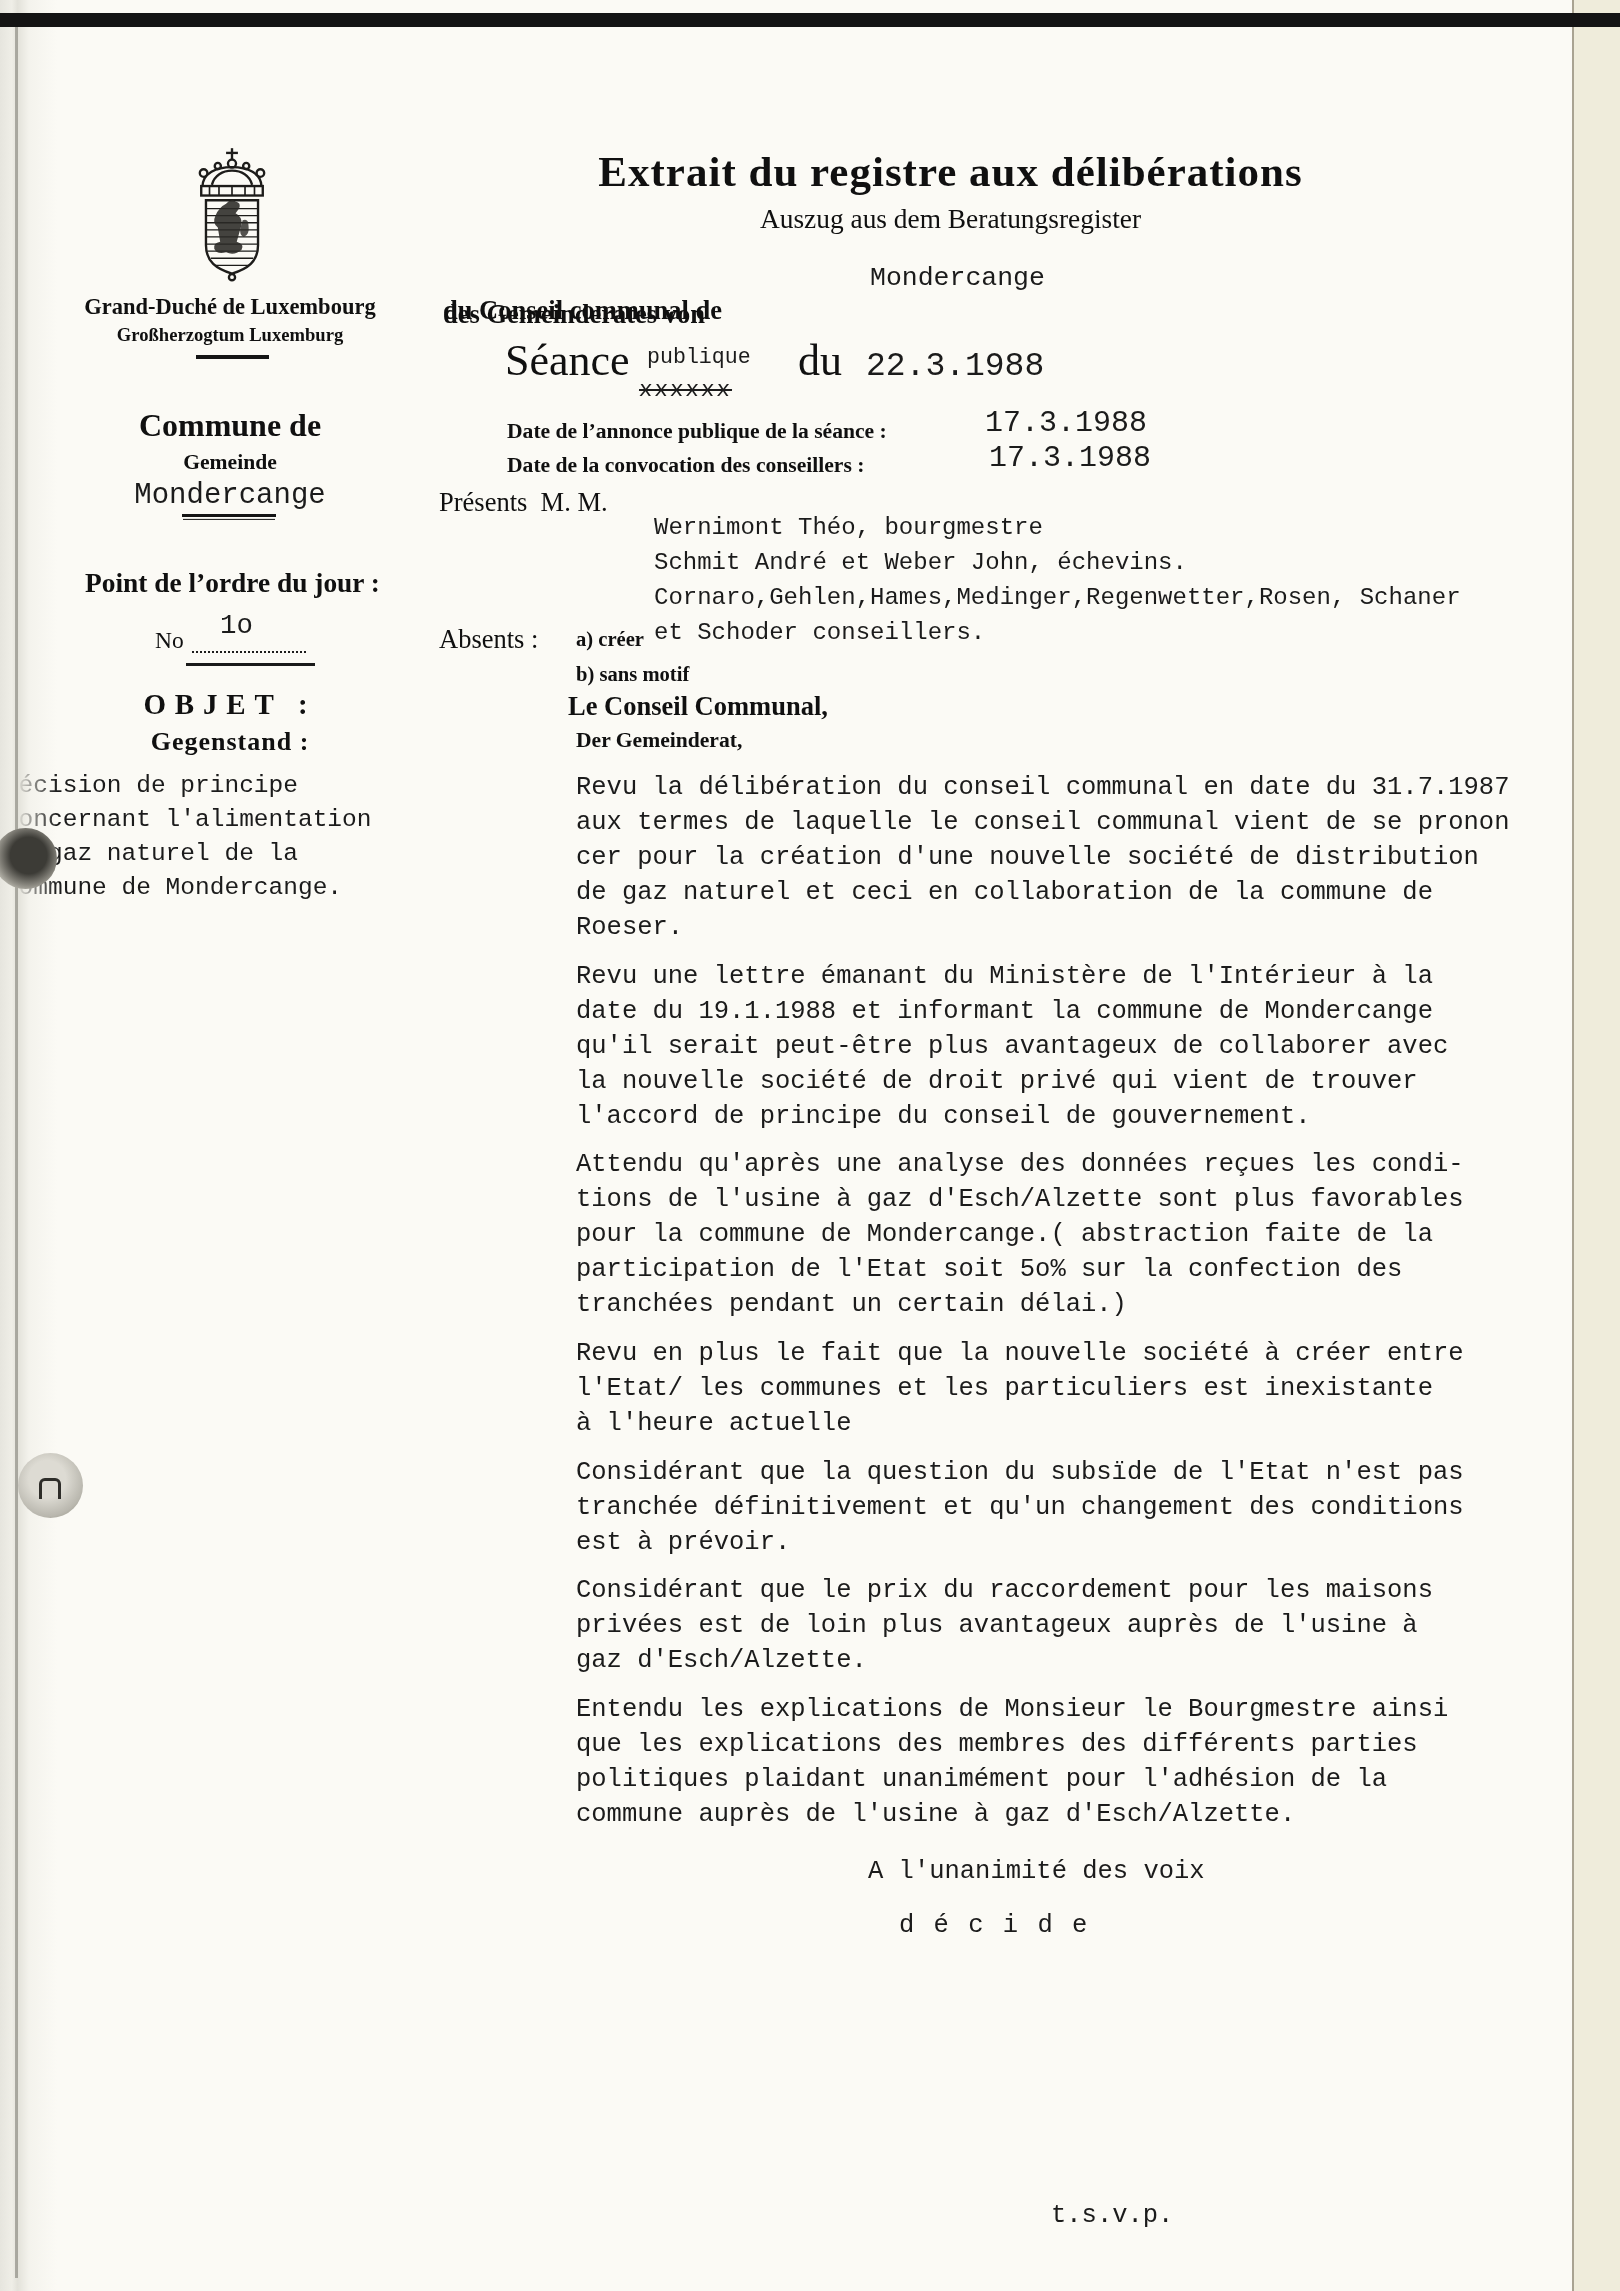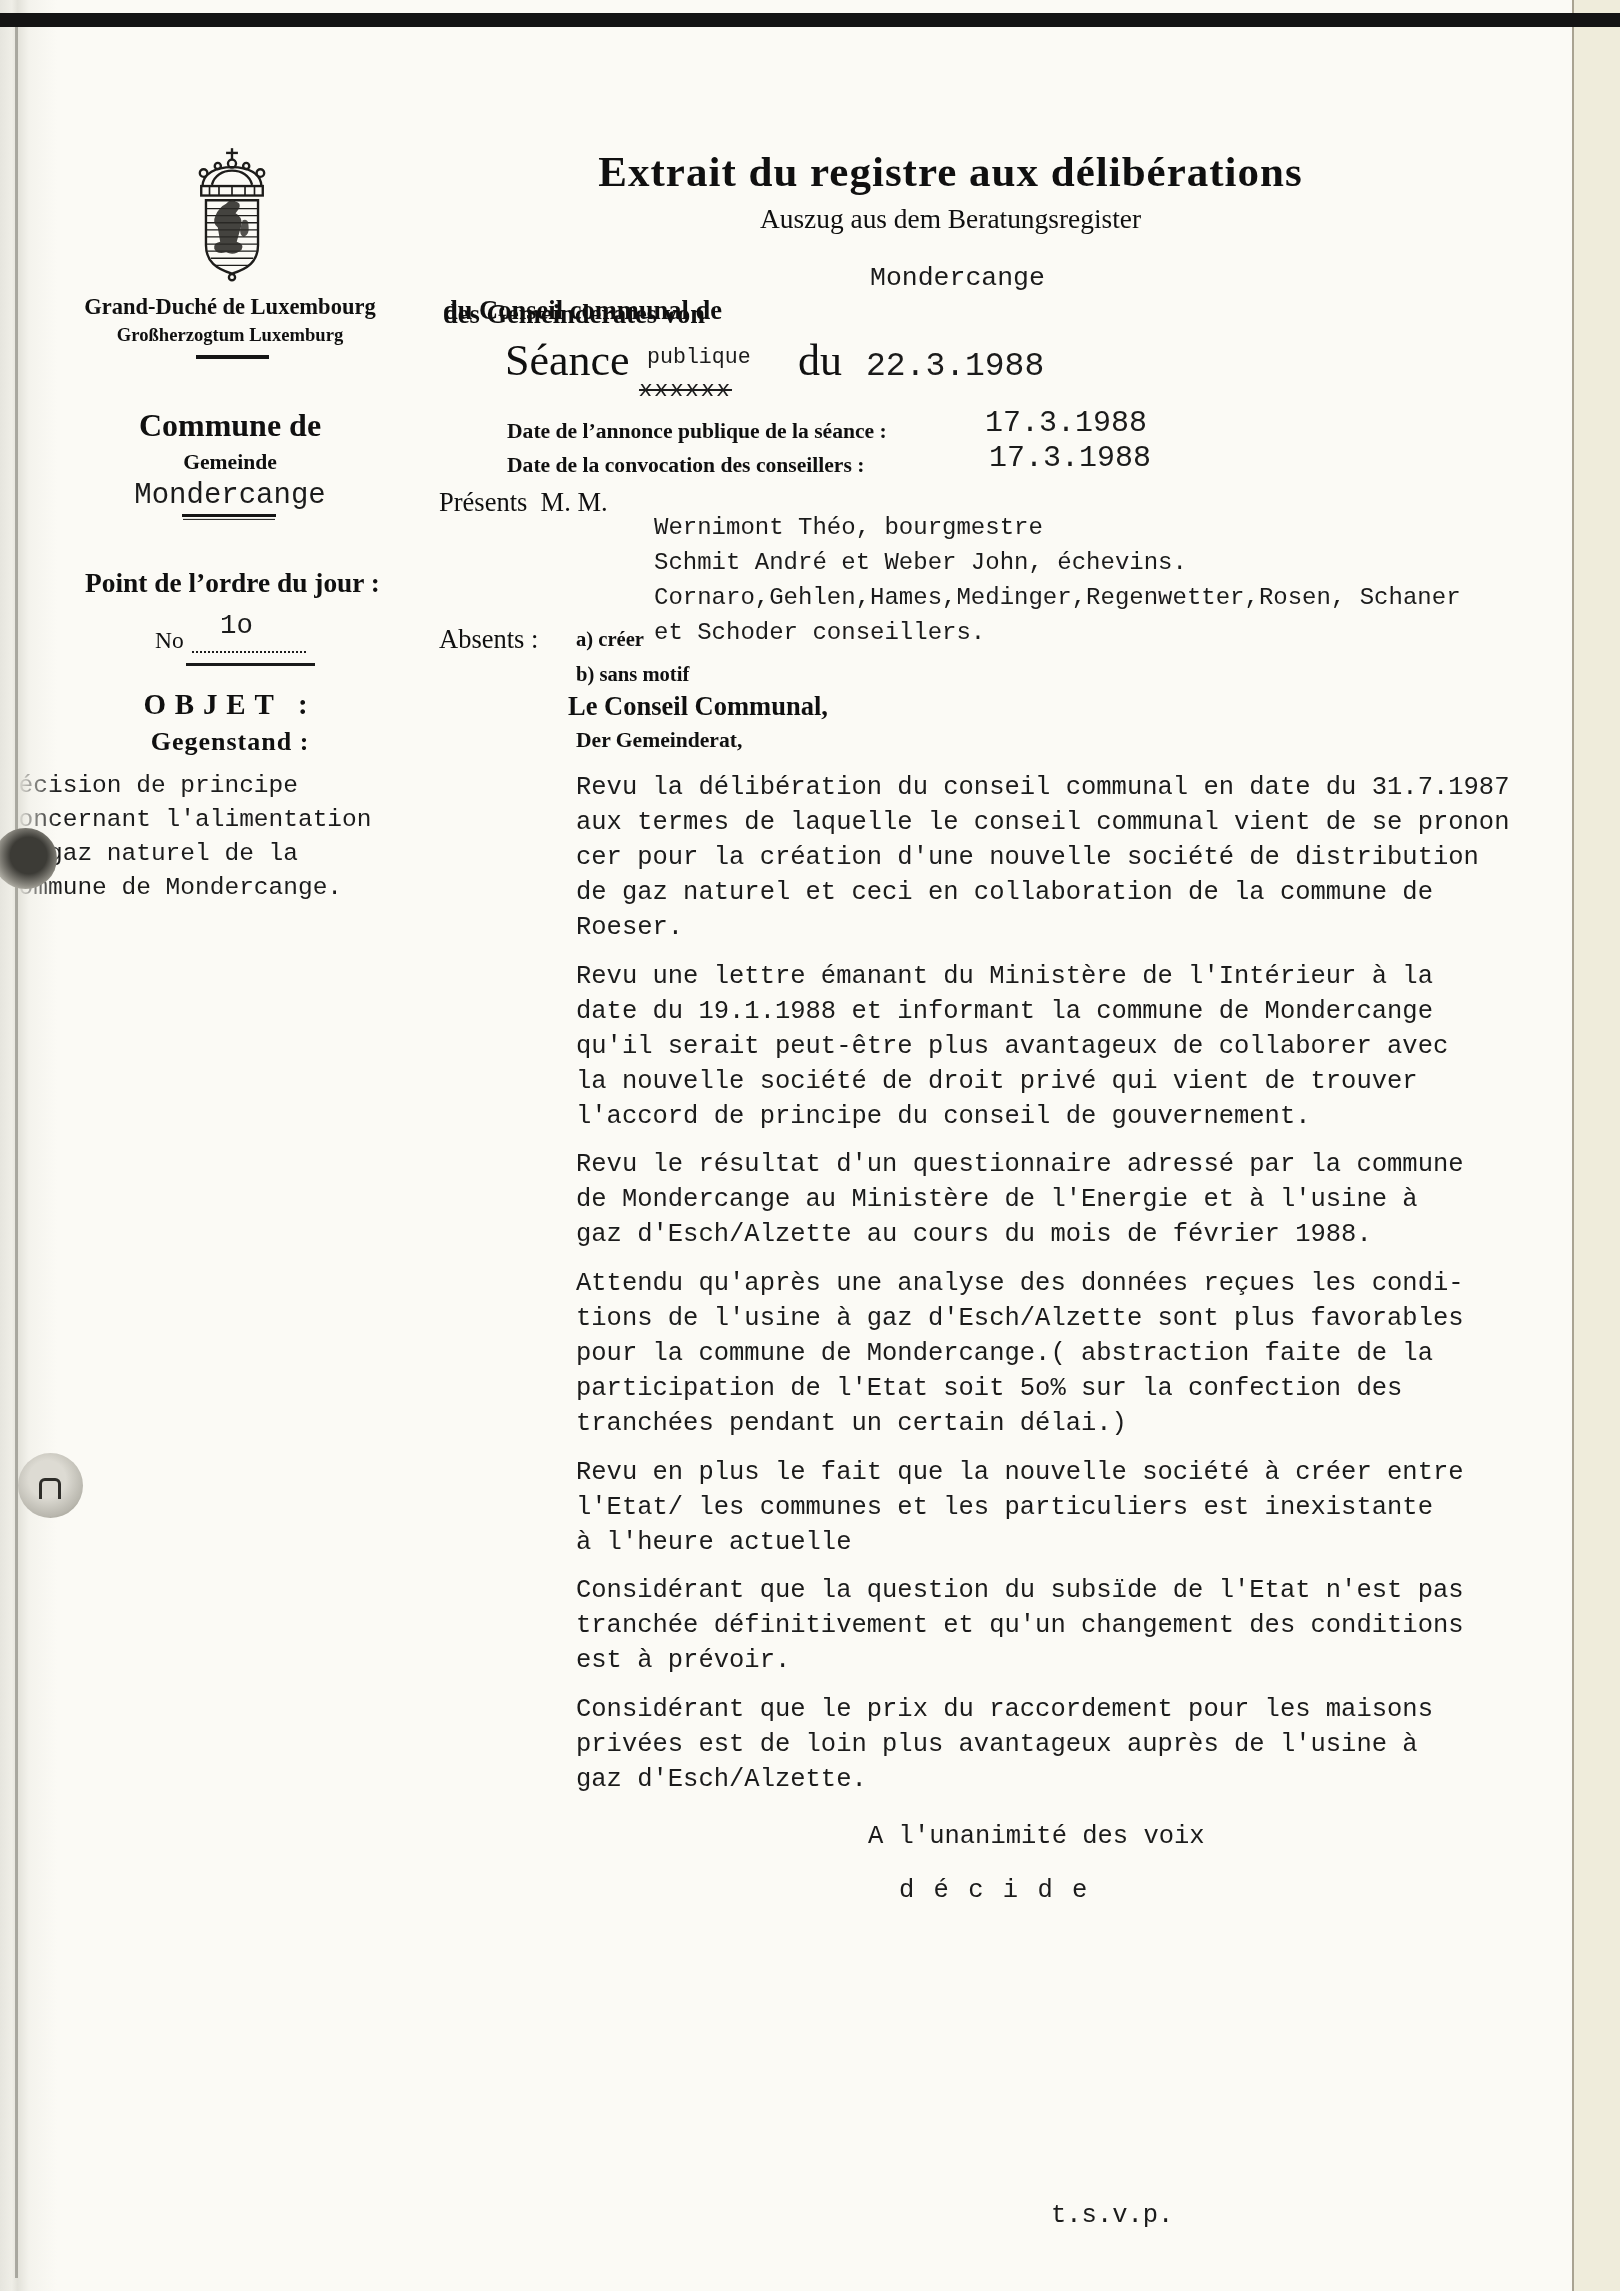--- a/index.html
+++ b/index.html
@@ -177,37 +177,38 @@
     <p class="pre">Revu la délibération du conseil communal en date du 31.7.1987
 aux termes de laquelle le conseil communal vient de se pronon
 cer pour la création d'une nouvelle société de distribution
 de gaz naturel et ceci en collaboration de la commune de
 Roeser.</p>
     <p class="pre">Revu une lettre émanant du Ministère de l'Intérieur à la
 date du 19.1.1988 et informant la commune de Mondercange
 qu'il serait peut-être plus avantageux de collaborer avec
 la nouvelle société de droit privé qui vient de trouver
 l'accord de principe du conseil de gouvernement.</p>
-    <p class="pre">Revu le résultat d'un questionnaire adressé par la commune
-de Mondercange au Ministère de l'Energie et à l'usine à
-gaz d'Esch/Alzette au cours du mois de février 1988.</p>
     <p class="pre">Attendu qu'après une analyse des données reçues les condi-
 tions de l'usine à gaz d'Esch/Alzette sont plus favorables
 pour la commune de Mondercange.( abstraction faite de la
 participation de l'Etat soit 5o%  sur la confection des
 tranchées pendant un certain délai.)</p>
     <p class="pre">Revu en plus le fait que la nouvelle société à créer entre
 l'Etat/ les communes et les particuliers est inexistante
 à l'heure actuelle</p>
     <p class="pre">Considérant que la question du subsïde de l'Etat n'est pas
 tranchée définitivement et qu'un changement des conditions
 est à prévoir.</p>
     <p class="pre">Considérant que le prix du raccordement pour les maisons
 privées est de loin plus avantageux auprès de l'usine à
 gaz d'Esch/Alzette.</p>
+    <p class="pre">Entendu les explications de Monsieur le Bourgmestre ainsi
+que les explications des membres des différents parties
+politiques plaidant unanimément pour l'adhésion de la
+commune auprès de l'usine à gaz d'Esch/Alzette.</p>
     <div class="unanimity">A l'unanimité des voix</div>
     <div class="decide">d é c i d e</div>
   </div>
 
   <div class="abs tsvp mono">t.s.v.p.</div>
 
   <div class="abs left-edge"></div>
   <div class="abs hole hole-top"></div>
   <div class="abs hole hole-bottom"></div>
   <div class="abs hole-bottom-mark"></div>

